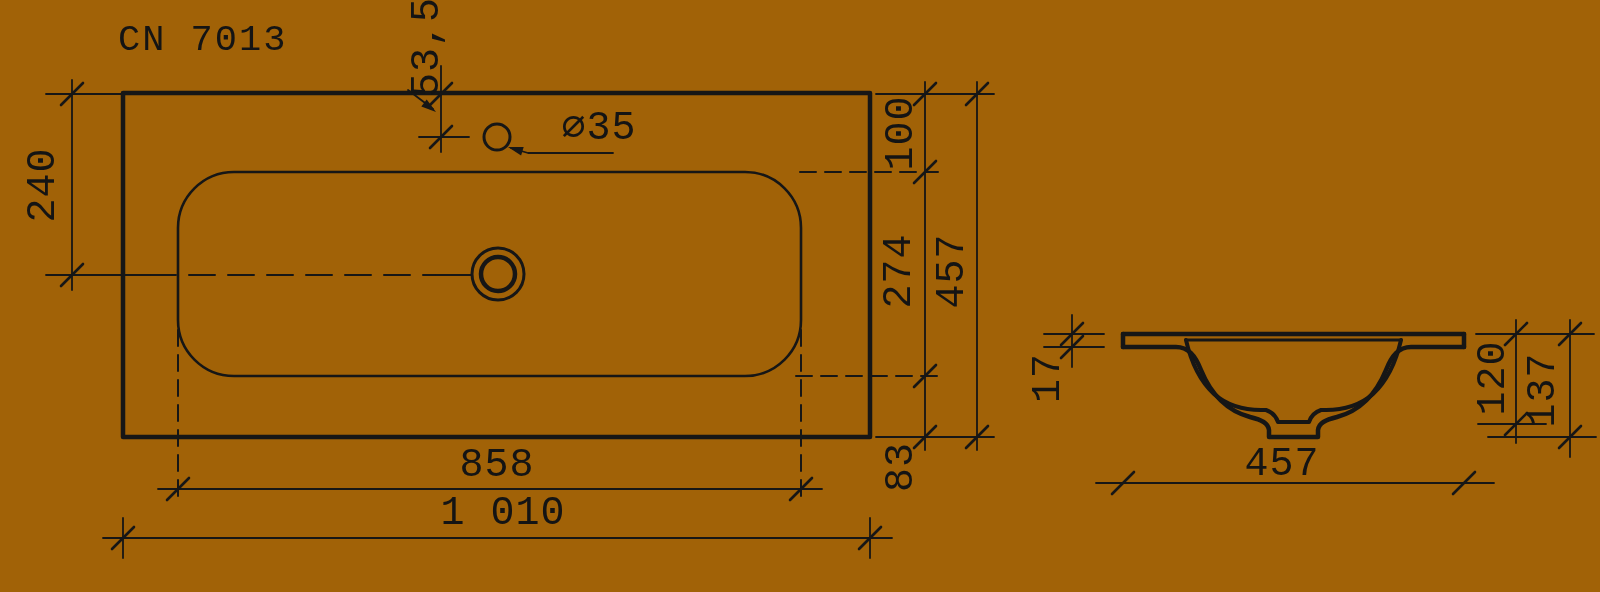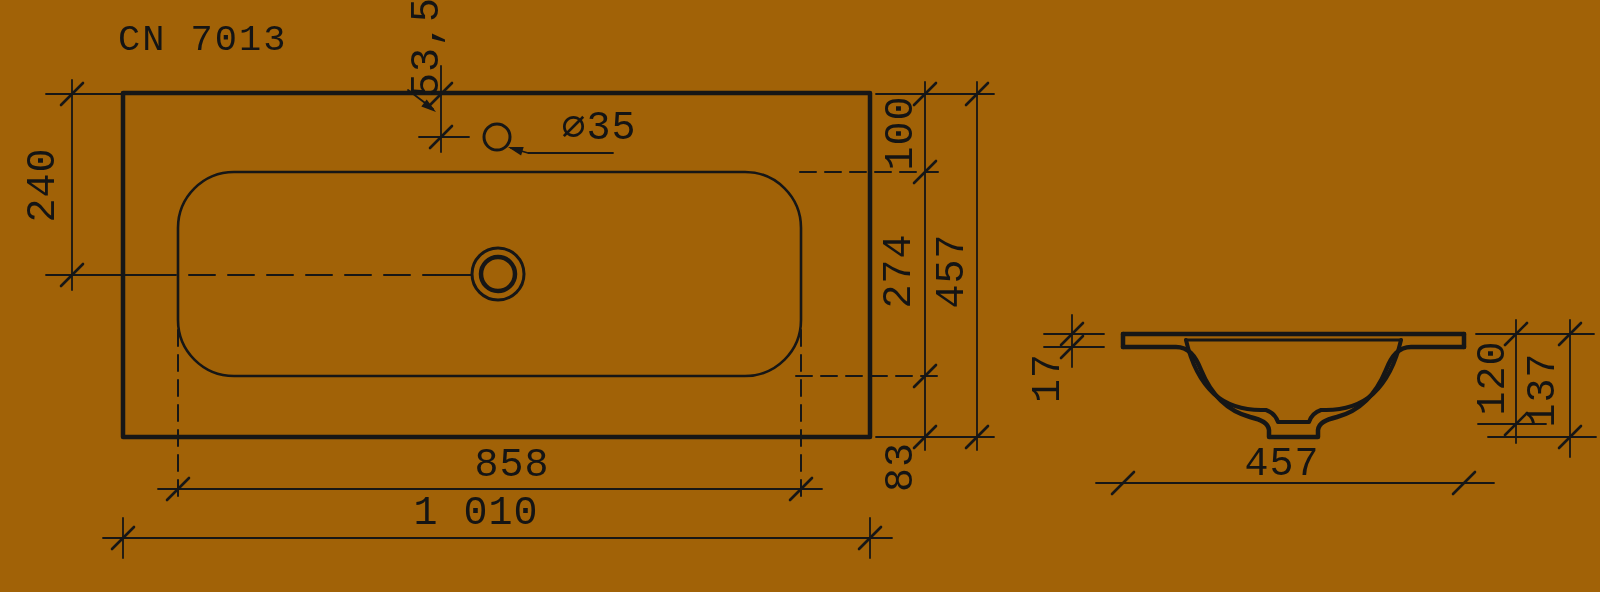--- a/index.html
+++ b/index.html
@@ -132,21 +132,21 @@
 
   <div class="lbl title" style="left:118px;top:22px;">CN 7013</div>
 
   <div class="lbl vert" style="left:44px;top:185px;">240</div>
   <div class="lbl vert" style="left:428px;top:47px;">53,5</div>
   <div class="lbl" style="left:578px;top:129px;margin-left:21px;">⌀35</div>
   <div class="lbl vert" style="left:902px;top:133px;">100</div>
   <div class="lbl vert" style="left:900px;top:271px;">274</div>
   <div class="lbl vert" style="left:953px;top:271px;">457</div>
   <div class="lbl vert" style="left:902px;top:467px;">83</div>
-  <div class="lbl" style="left:497px;top:466px;margin-left:15px;">858</div>
-  <div class="lbl" style="left:476px;top:514px;">1 010</div>
+  <div class="lbl" style="left:497px;top:466px;">858</div>
+  <div class="lbl" style="left:503px;top:514px;">1 010</div>
 
   <div class="lbl vert" style="left:1049px;top:378px;">17</div>
   <div class="lbl vert" style="left:1494px;top:378px;">120</div>
   <div class="lbl vert" style="left:1544px;top:390px;">137</div>
   <div class="lbl" style="left:1282px;top:465px;">457</div>
 
 </div>
 
 </body></html>

